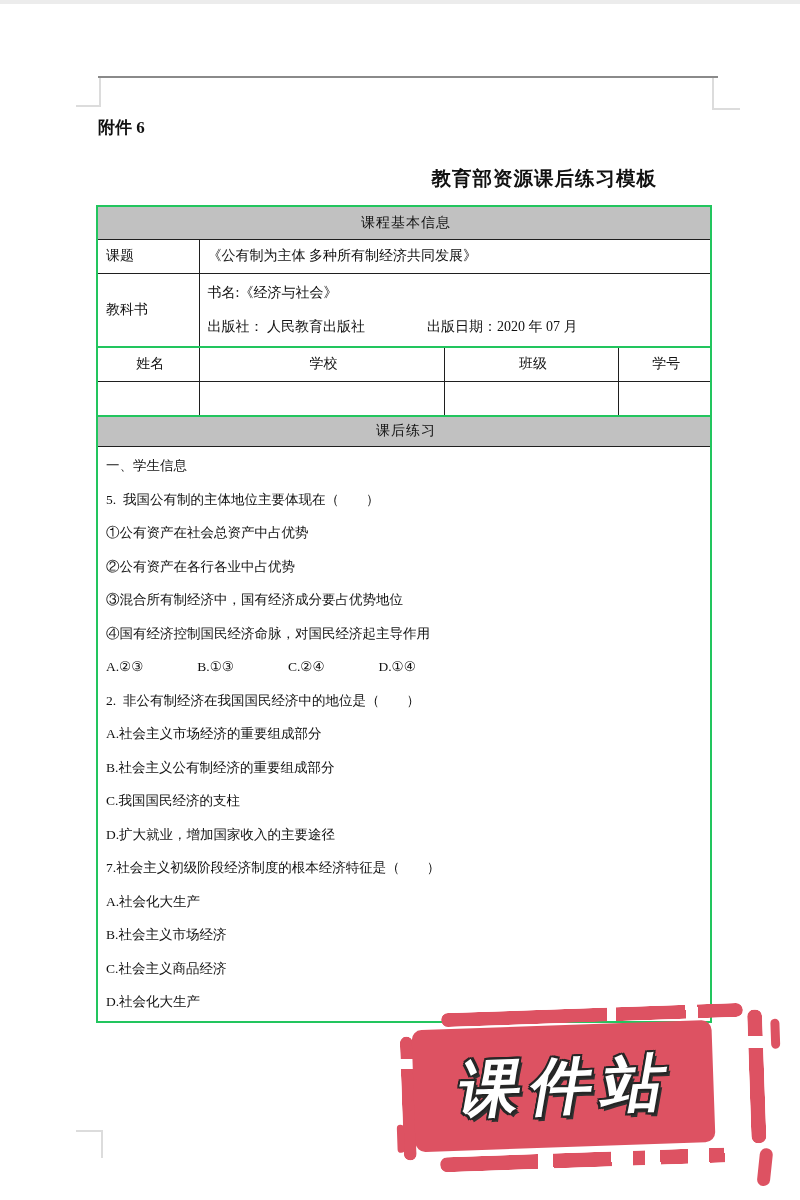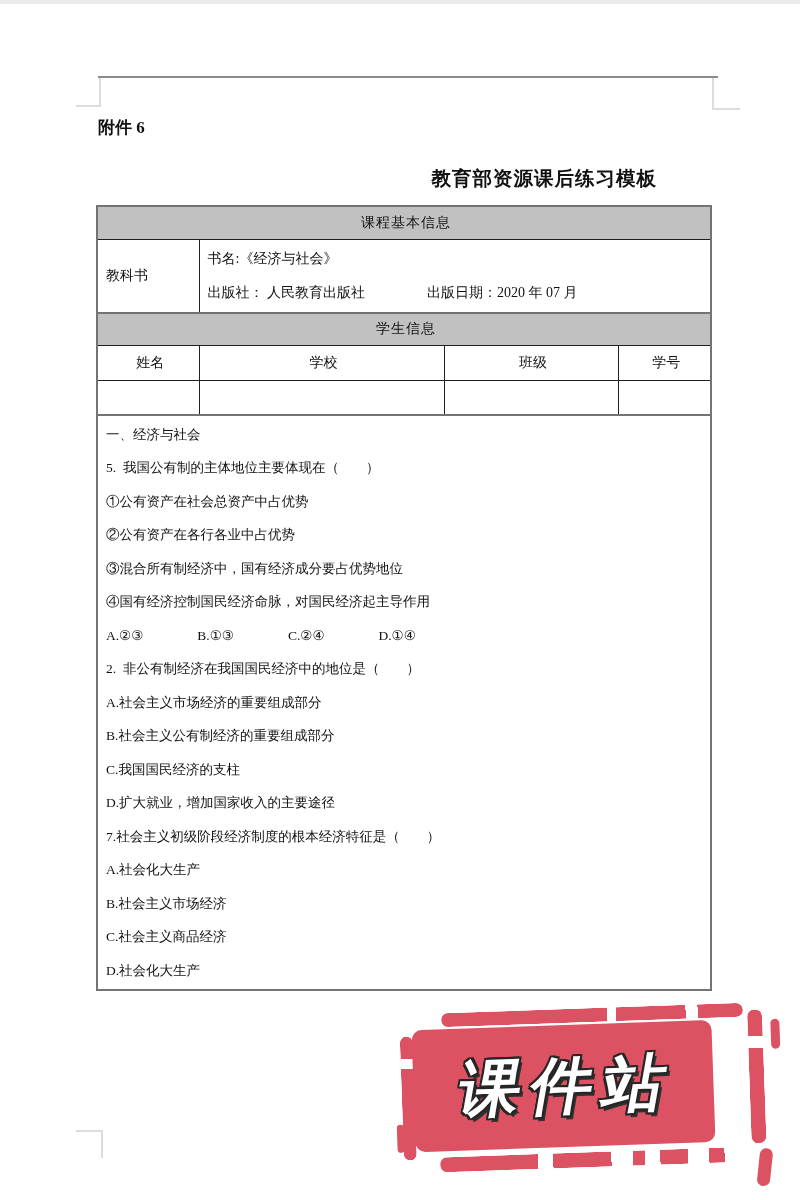--- a/index.html
+++ b/index.html
@@ -15,21 +15,21 @@
   .m-tr-h{left:714px;top:108px;width:26px;height:2px;}
   .m-bl-h{left:76px;top:1130px;width:27px;height:2px;}
   .m-bl-v{left:101px;top:1130px;width:2px;height:28px;}
 
   .content{position:absolute;left:96px;top:0;width:561px;}
   .attachment{margin:116px 0 0 2px;font-size:17px;font-weight:bold;}
   .doc-title{margin:26px 0 0 0;text-align:right;font-size:19.5px;font-weight:bold;letter-spacing:1px;}
 
   table.doc{border-collapse:collapse;table-layout:fixed;width:616px;margin-top:13px;}
   table.doc.joined{margin-top:-2px;}
-  table.doc{border:2px solid #737373;}
+  table.doc{border:2px solid #22c55e;}
   table.doc td{border:1.5px solid #1f1f1f;box-sizing:border-box;font-size:14px;
     padding:2px 4px 2px 8px;vertical-align:middle;line-height:20px;}
   td.section{background:#c1c1c1;text-align:center;height:33px;padding:0;letter-spacing:1px;}
   tr.r-id td{height:66px;}
   td.pre{white-space:pre-line;line-height:34px;padding-top:0;padding-bottom:0;}
   tr.r-topic td{height:34px;}
   tr.r-book td{height:68px;margin-left:43px;}
   tr.r-book .bk-line{line-height:34px;}
   .gap{display:inline-block;width:62px;}
   tr.r-sthead td{height:35px;text-align:center;}
@@ -90,64 +90,68 @@
           <col style="width:80px">
         <col style="width:62px">
           <col style="width:50px">
           <col style="width:83px">
           <col>
       </colgroup>
       <tbody>
           <tr>
             <td class="section" colspan="8">课程基本信息</td>
           </tr>
+      <tr class="r-topic">
+        <td>课题</td>
+        <td colspan="7">《公有制为主体 多种所有制经济共同发展》</td>
+      </tr>
       <tr class="r-book">
         <td>教科书</td>
         <td colspan="7">
           <div class="bk-line">书名:《经济与社会》</div>
           <div class="bk-line">
             <span>出版社： 人民教育出版社</span><span class="gap"></span><span>出版日期：2020 年 07 月</span>
           </div>
         </td>
       </tr>
     </tbody>
       </table>
 
     <table class="doc joined">
       <colgroup>
         <col style="width:102px">
           <col style="width:245px">
           <col style="width:174px">
           <col>
       </colgroup>
       <tbody>
-          <tr>
-            <td class="section" colspan="4">学生信息</td>
-          </tr>
       <tr class="r-sthead">
         <td>姓名</td>
         <td>学校</td>
         <td>班级</td>
         <td>学号</td>
       </tr>
       <tr class="r-stempty">
         <td></td>
         <td></td>
         <td></td>
         <td></td>
       </tr>
     </tbody>
       </table>
 
     <table class="doc joined">
       <tbody>
+          <tr>
+            <td class="section sec-ex">课后练习</td>
+          </tr>
       <tr>
         <td class="ex-cell" style="height:570px">
           <div class="ex-lines">
-                <p class="ex-line">一、经济与社会</p>
+                <p class="ex-line">一、学生信息</p>
                 <p class="ex-line">5.  我国公有制的主体地位主要体现在（　　）</p>
                 <p class="ex-line">①公有资产在社会总资产中占优势</p>
                 <p class="ex-line">②公有资产在各行各业中占优势</p>
                 <p class="ex-line">③混合所有制经济中，国有经济成分要占优势地位</p>
                 <p class="ex-line">④国有经济控制国民经济命脉，对国民经济起主导作用</p>
                 <p class="ex-line">A.②③　　　　B.①③　　　　C.②④　　　　D.①④</p>
                 <p class="ex-line">2.  非公有制经济在我国国民经济中的地位是（　　）</p>
                 <p class="ex-line">A.社会主义市场经济的重要组成部分</p>
                 <p class="ex-line">B.社会主义公有制经济的重要组成部分</p>
                 <p class="ex-line">C.我国国民经济的支柱</p>

